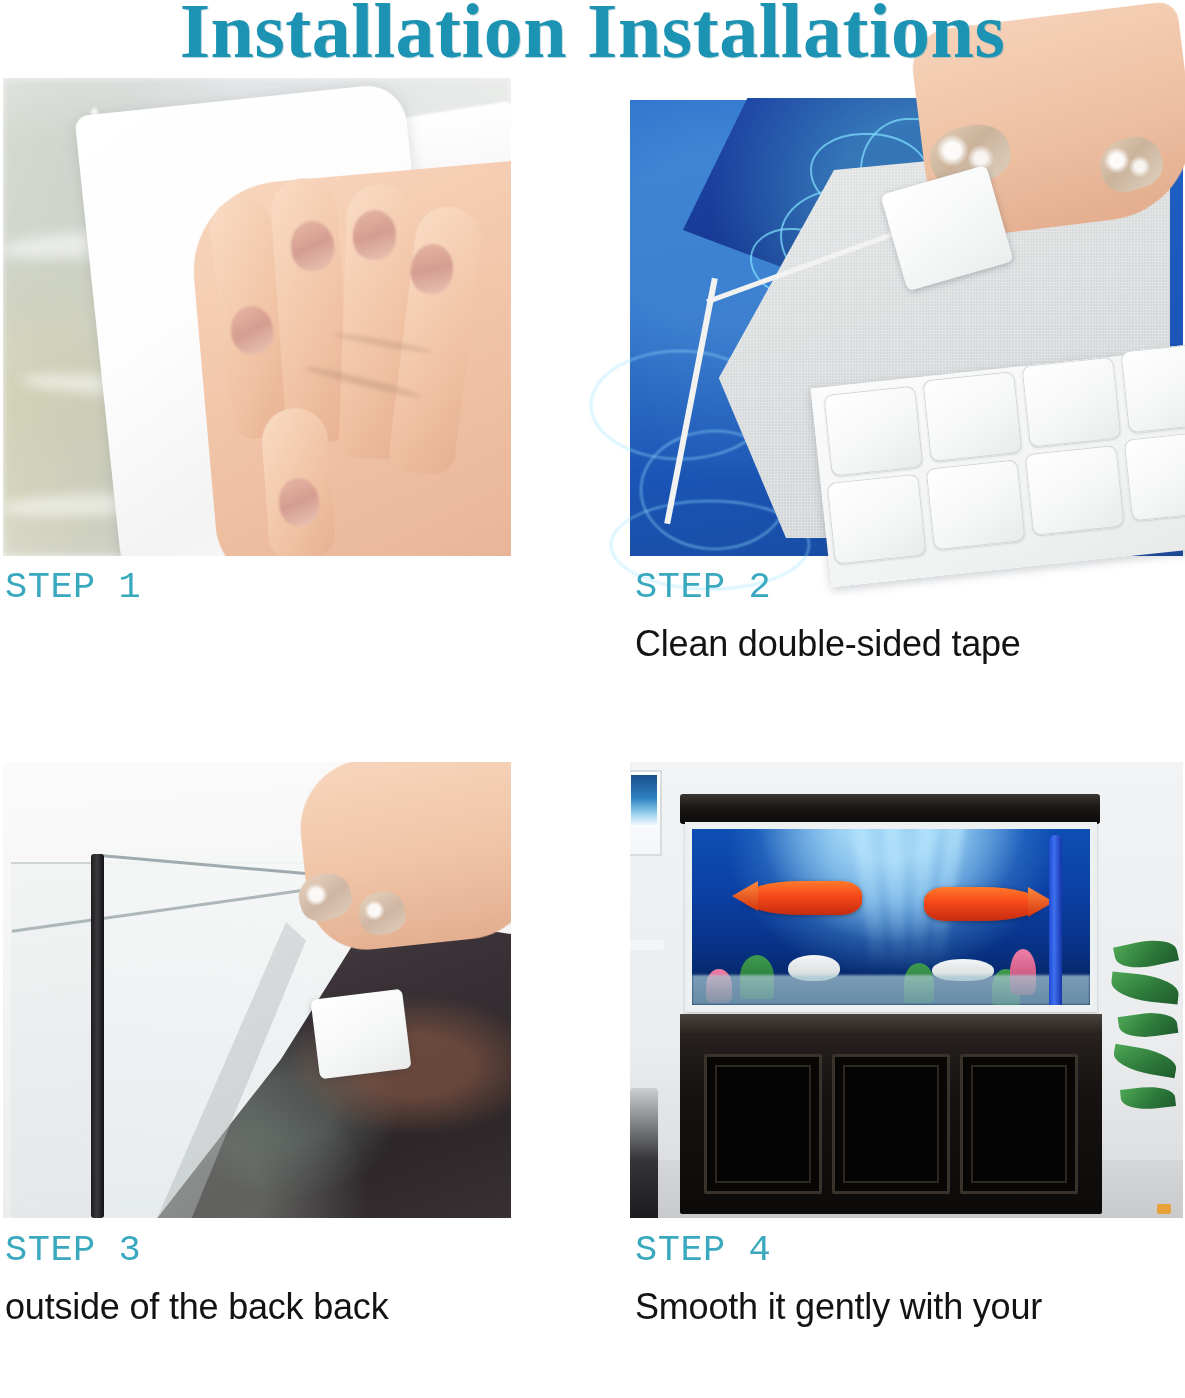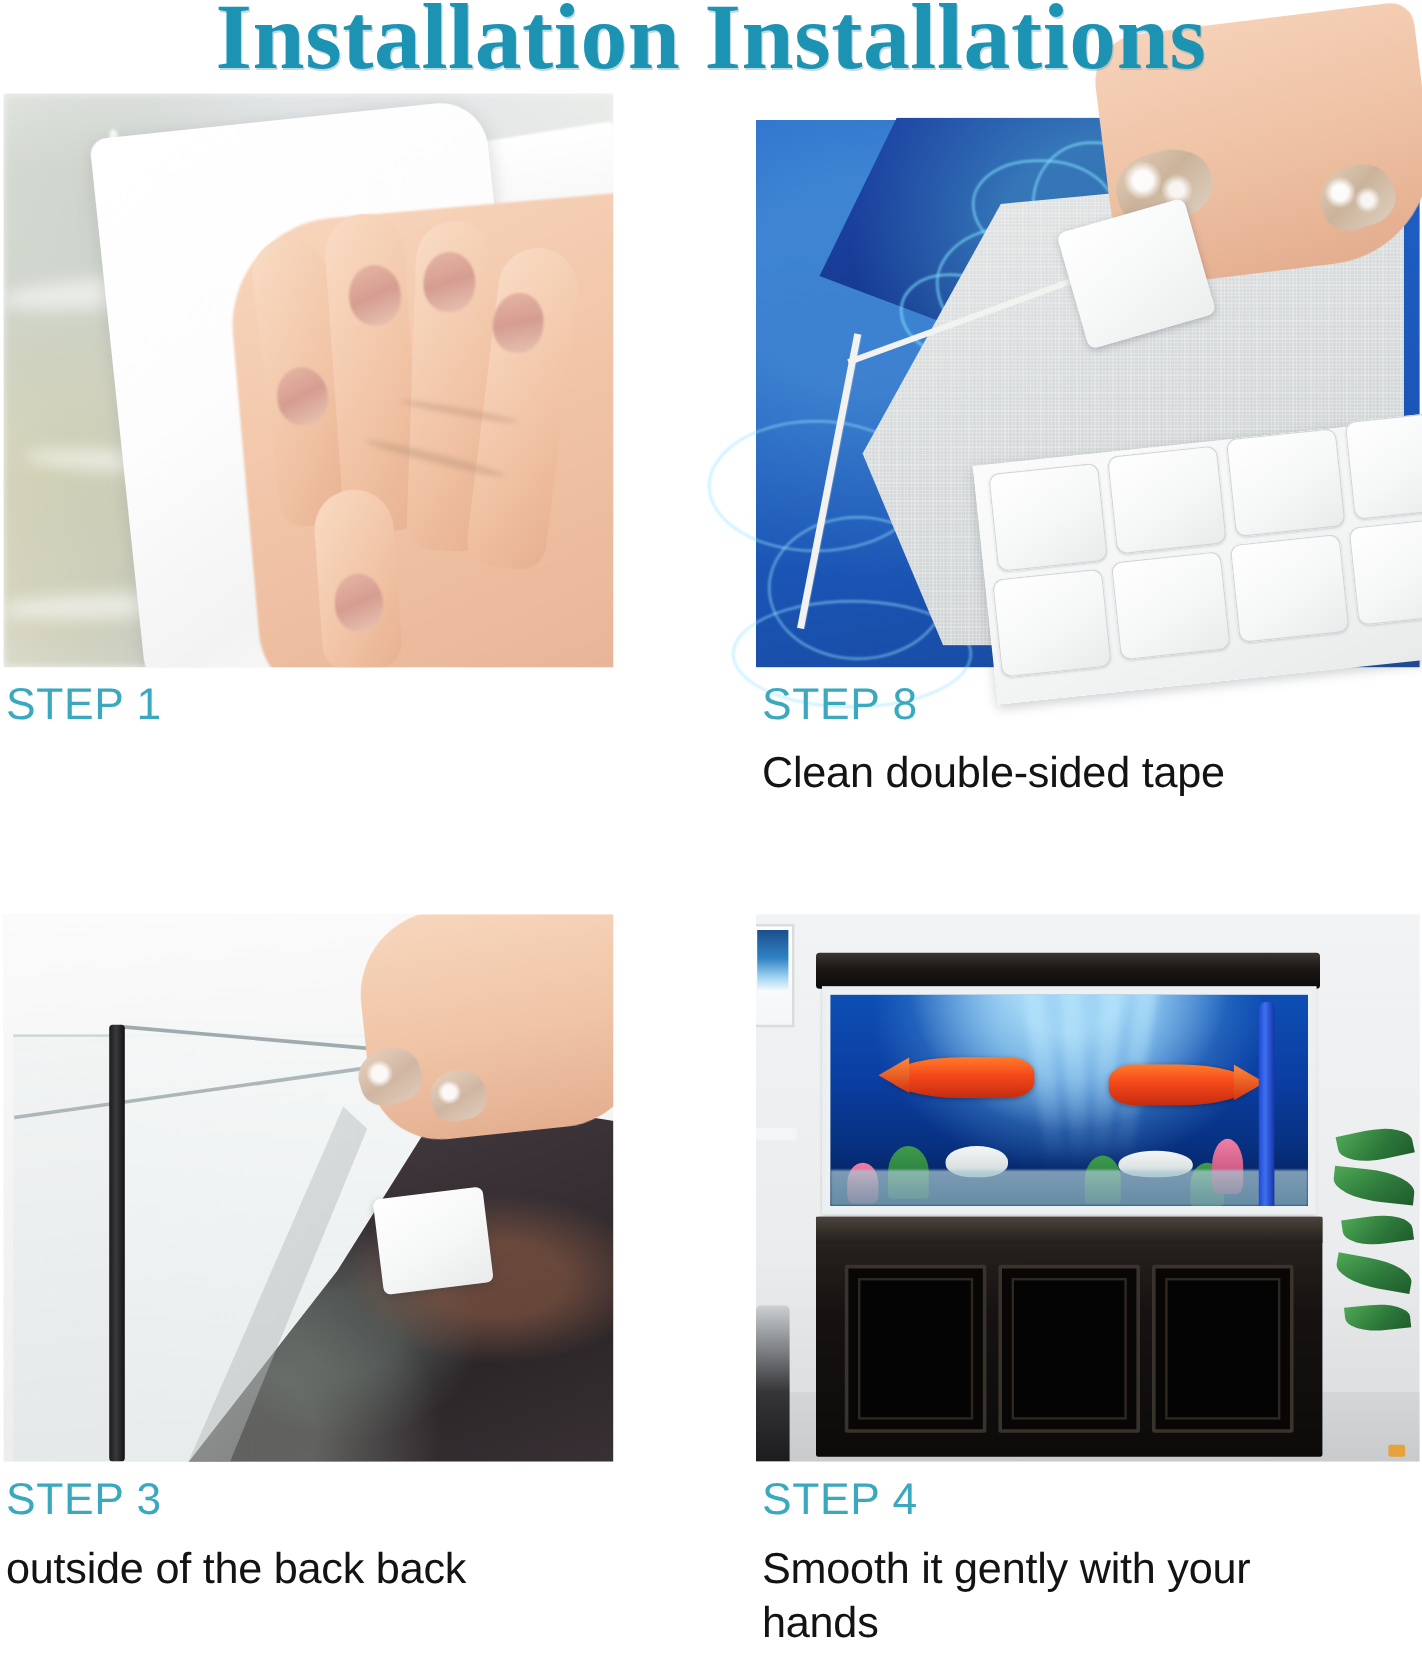--- a/index.html
+++ b/index.html
@@ -61,20 +61,21 @@
   .cap-3 { left: 5px;   top: 1228px; width: 570px; }
   .cap-4 { left: 635px; top: 1228px; width: 545px; }
 
   .step-label {
     font-size: 37px;
     color: #3aa9bf;
     letter-spacing: 0.5px;
     line-height: 44px;
     margin-bottom: 12px;
     white-space: nowrap;
+    font-family: Liberation Mono, monospace;
   }
   .step-desc {
     font-size: 36px;
     color: #131313;
     line-height: 45px;
     letter-spacing: -0.2px;
   }
   .step-desc .ln { display: block; white-space: nowrap; }
 
   
@@ -652,32 +653,31 @@
       <div class="p4-cord"></div>
     </div>
   </div>
 </div>
 
 <div class="caption cap-1">
   <div class="step-label">STEP 1</div>
 </div>
 
 <div class="caption cap-2">
-  <div class="step-label">STEP 8</div>
+  <div class="step-label">STEP 2</div>
   <div class="step-desc">
     <span class="ln">Clean double-sided tape</span>
   </div>
 </div>
 
 <div class="caption cap-3">
   <div class="step-label">STEP 3</div>
   <div class="step-desc">
     <span class="ln">outside of the back back</span>
   </div>
 </div>
 
 <div class="caption cap-4">
   <div class="step-label">STEP 4</div>
   <div class="step-desc">
     <span class="ln">Smooth it gently with your</span>
-    <span class="ln">hands</span>
   </div>
 </div>
 
 </body></html>

